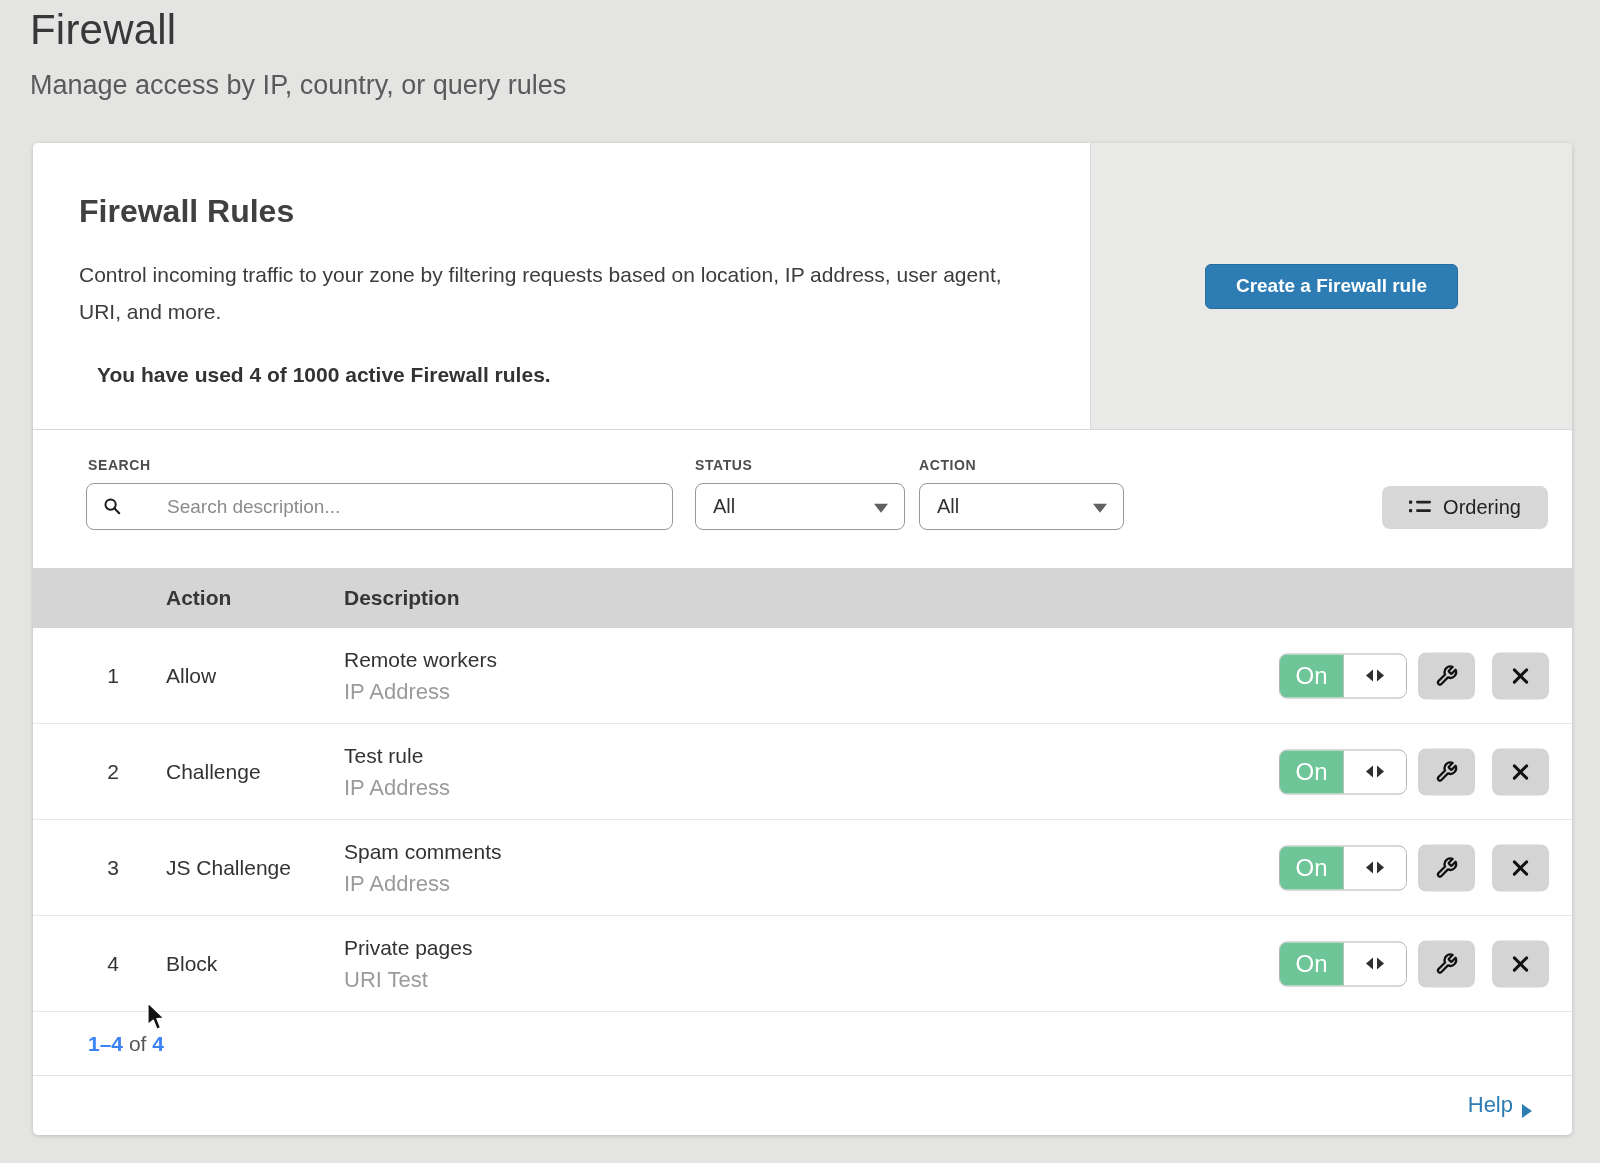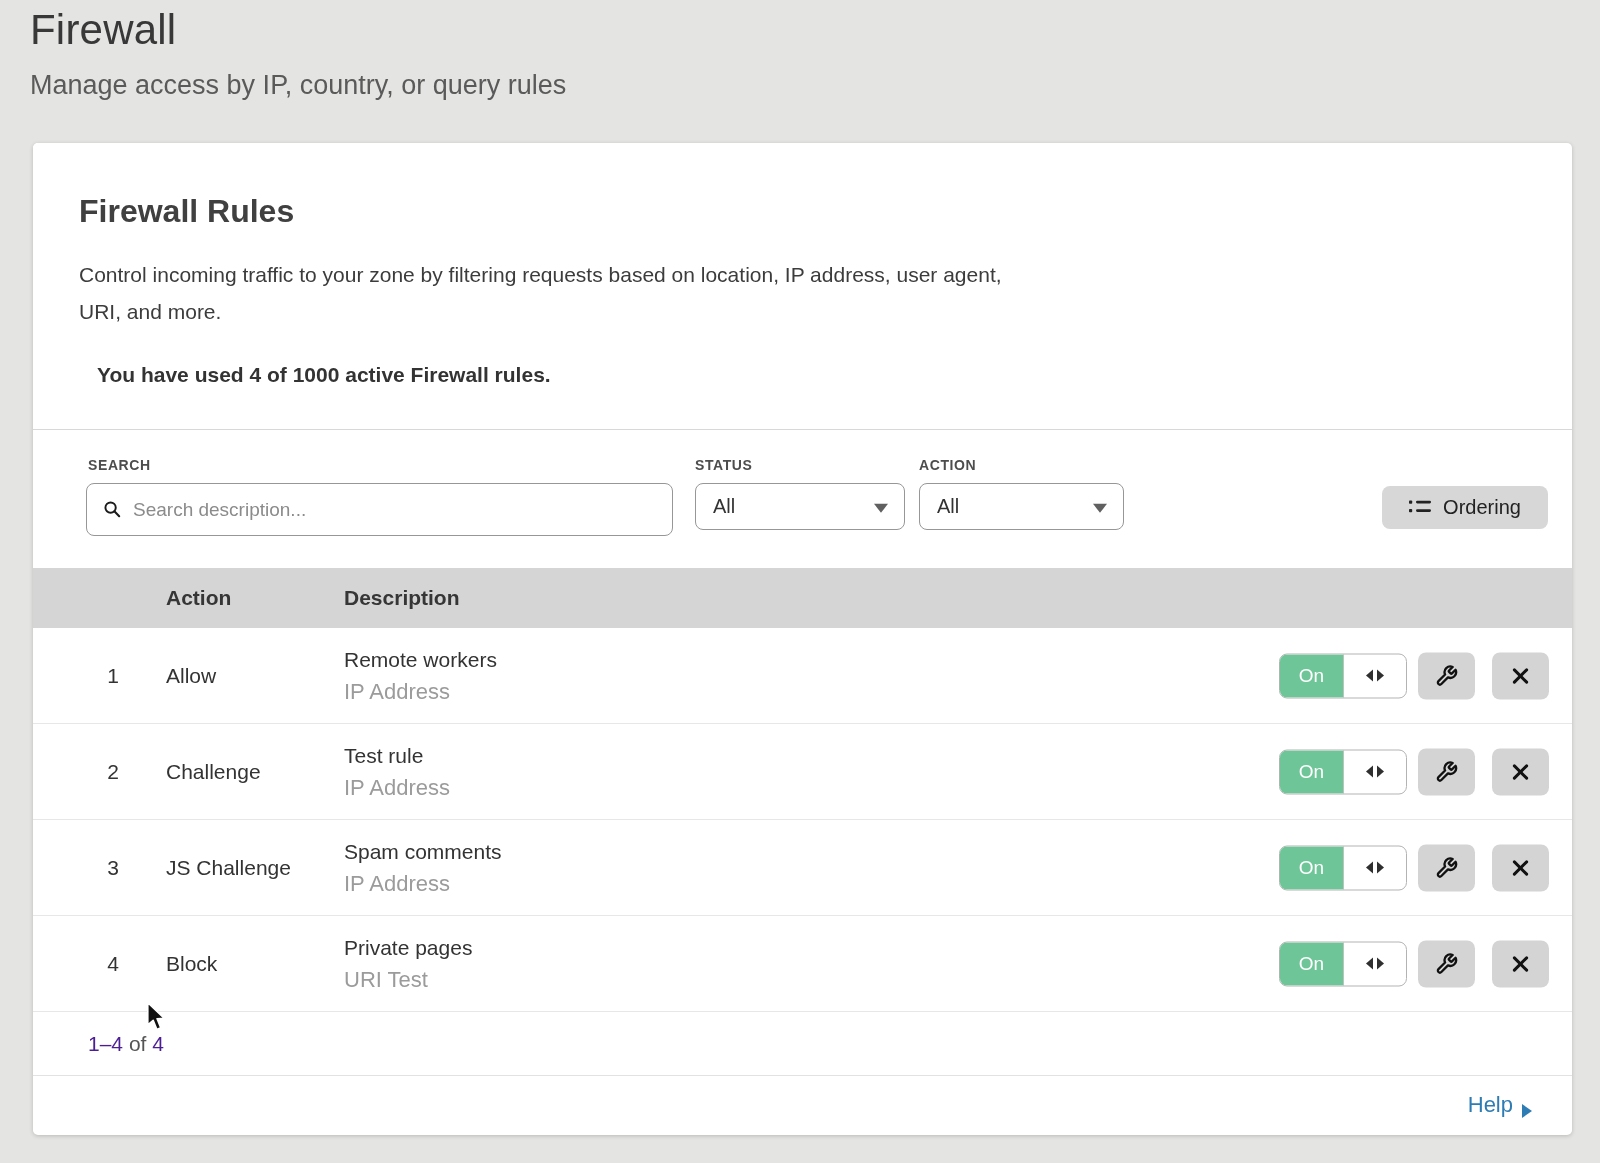--- a/index.html
+++ b/index.html
@@ -53,23 +53,23 @@
   .filters { position: relative; height: 138px; background: #fff; }
   .filter-label {
     position: absolute; top: 27px;
     font-size: 14px; font-weight: 700; color: #4d4d4d; letter-spacing: 0.6px;
   }
   .search-label { left: 55px; }
   .status-label { left: 662px; }
   .action-label { left: 886px; }
 
   .search-box {
-    position: absolute; left: 53px; top: 53px; width: 587px; height: 53px;
+    position: absolute; left: 53px; top: 53px; width: 587px; height: 47px;
     border: 1px solid #979797; border-radius: 8px; background: #fff;
-    display: flex; align-items: center;
+    display: flex; align-items: center; gap: 34px;
   }
   .search-box svg { margin-left: 15px; flex: 0 0 auto; }
   .search-input {
     border: none; outline: none; background: transparent;
     font-family: "Liberation Sans", sans-serif;
     font-size: 19px; color: #333; margin-left: 10px; width: 520px;
   }
   .search-input::placeholder { color: #8b8b8b; opacity: 1; }
 
   .select {
@@ -120,21 +120,21 @@
   .desc-sub { font-size: 22px; color: #9b9b9b; margin-top: 7px; }
 
   .toggle {
     position: absolute; left: 1246px; top: 50%; transform: translateY(-50%);
     width: 128px; height: 45px;
     border: 1px solid #b3b3b3; border-radius: 8px;
     display: flex; overflow: hidden; background: #fff; cursor: pointer;
   }
   .toggle-on {
     width: 64px; background: #6ec598; color: #fff;
-    font-size: 19px; display: flex; align-items: center; justify-content: center;
+    font-size: 24px; display: flex; align-items: center; justify-content: center;
     border-right: 1px solid #b9c4bd;
   }
   .toggle-arrows { flex: 1; display: flex; align-items: center; justify-content: center; gap: 4px; }
   .tri-left {
     width: 0; height: 0;
     border-top: 6px solid transparent; border-bottom: 6px solid transparent;
     border-right: 7px solid #2f2f2f;
   }
   .tri-right {
     width: 0; height: 0;
@@ -153,21 +153,21 @@
 
   
   .pagination {
     position: relative; height: 64px; background: #fff;
     border-bottom: 1px solid #e2e2e2;
   }
   .pagination .pg-text {
     position: absolute; left: 55px; top: 50%; transform: translateY(-50%);
     font-size: 21px; color: #555;
   }
-  .pg-strong { font-weight: 400; color: #4c1d95; text-align: center; }
+  .pg-strong { font-weight: 700; color: #3b82f6; text-align: center; }
 
   .card-footer { position: relative; height: 58px; background: #fff; border-radius: 0 0 5px 5px; }
   .help-link {
     position: absolute; right: 40px; top: 50%; transform: translateY(-50%);
     display: flex; align-items: flex-end; gap: 9px;
     font-size: 22px; color: #2e7cb4; cursor: pointer; text-decoration: none;
   }
   .help-arrow {
     width: 0; height: 0;
     border-top: 7px solid transparent; border-bottom: 7px solid transparent;
@@ -185,20 +185,23 @@
   <div class="page-subtitle">Manage access by IP, country, or query rules</div>
 </div>
 
 <div class="card">
 
   <div class="card-top">
     <div class="card-top-left">
       <div class="card-heading">Firewall Rules</div>
       <div class="card-desc">Control incoming traffic to your zone by filtering requests based on location, IP address, user agent, URI, and more.</div>
       <div class="card-usage">You have used 4 of 1000 active Firewall rules.</div>
+    </div>
+    <div class="card-top-right">
+      <button class="create-btn">Create a Firewall rule</button>
     </div>
   </div>
 
   <div class="filters">
     <div class="filter-label search-label">SEARCH</div>
     <div class="search-box">
       <svg width="21" height="21" viewBox="0 0 22 22" fill="none">
         <circle cx="9" cy="9" r="5.4" stroke="#1a1a1a" stroke-width="2"></circle>
         <line x1="13.2" y1="13.2" x2="18" y2="18" stroke="#1a1a1a" stroke-width="2.2" stroke-linecap="round"></line>
       </svg>

